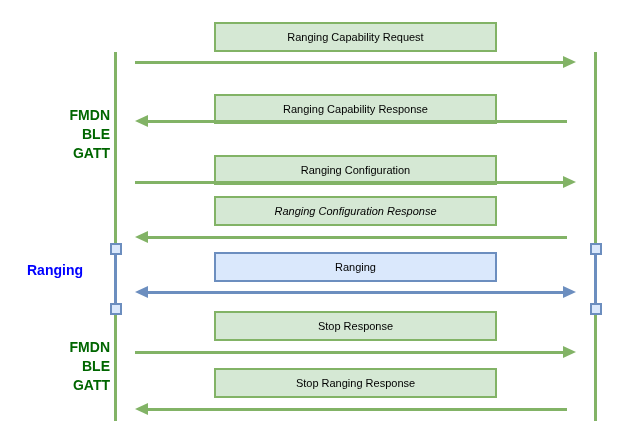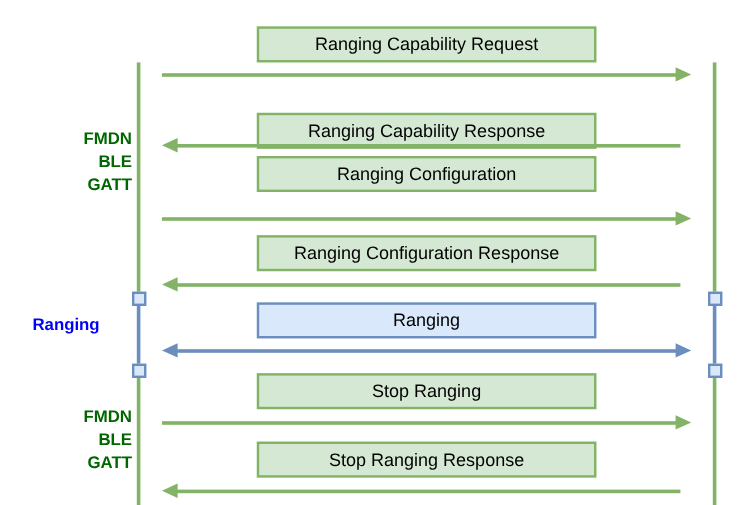--- a/index.html
+++ b/index.html
@@ -47,34 +47,34 @@
   
   .msg-box {
     position: absolute;
     left: 214px;
     width: 283px;
     height: 30px;
     box-sizing: border-box;
     border: 2px solid #82b366;
     background: #d5e8d4;
     color: #000000;
-    font-size: 15px;
+    font-size: 11px;
     display: flex;
     align-items: center;
     justify-content: center;
     white-space: nowrap;
   }
   .msg-box.blue {
     border-color: #6c8ebf;
     background: #dae8fc;
   }
   .b1 { top: 22px; }
   .b2 { top: 94px; }
-  .b3 { top: 130px; }
-  .b4 { top: 196px; }
+  .b3 { top: 155px; }
+  .b4 { top: 196px; font-style: italic; }
   .b5 { top: 252px; }
   .b6 { top: 311px; }
   .b7 { top: 368px; text-align: center; }
 
   
   .msg-arrow {
     position: absolute;
     left: 135px;
     width: 441px;
     height: 13px;
@@ -177,21 +177,21 @@
     <div class="head to-left"></div>
   </div>
 
   <div class="msg-box blue b5">Ranging</div>
   <div class="msg-arrow both blue a5">
     <div class="arrow-shaft"></div>
     <div class="head to-left"></div>
     <div class="head to-right"></div>
   </div>
 
-  <div class="msg-box b6">Stop Ranging</div>
+  <div class="msg-box b6">Stop Response</div>
   <div class="msg-arrow right a6">
     <div class="arrow-shaft"></div>
     <div class="head to-right"></div>
   </div>
 
   <div class="msg-box b7">Stop Ranging Response</div>
   <div class="msg-arrow left a7">
     <div class="arrow-shaft"></div>
     <div class="head to-left"></div>
   </div>

